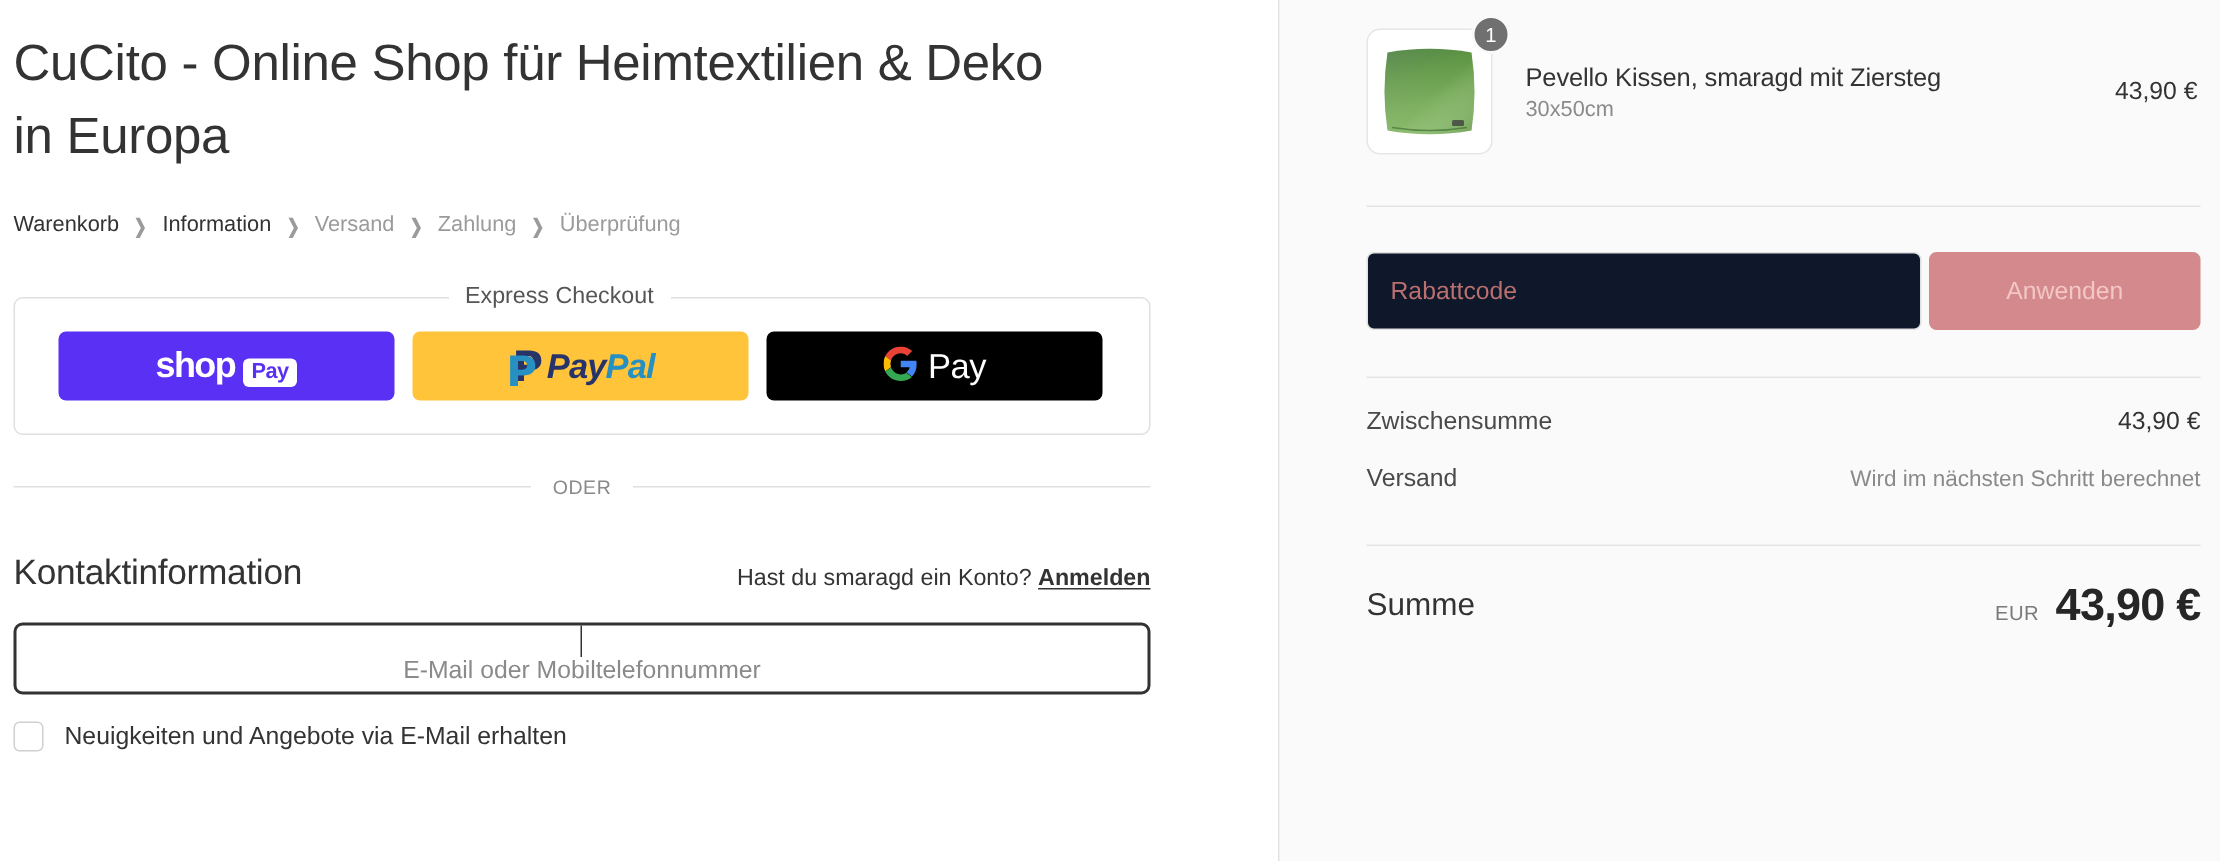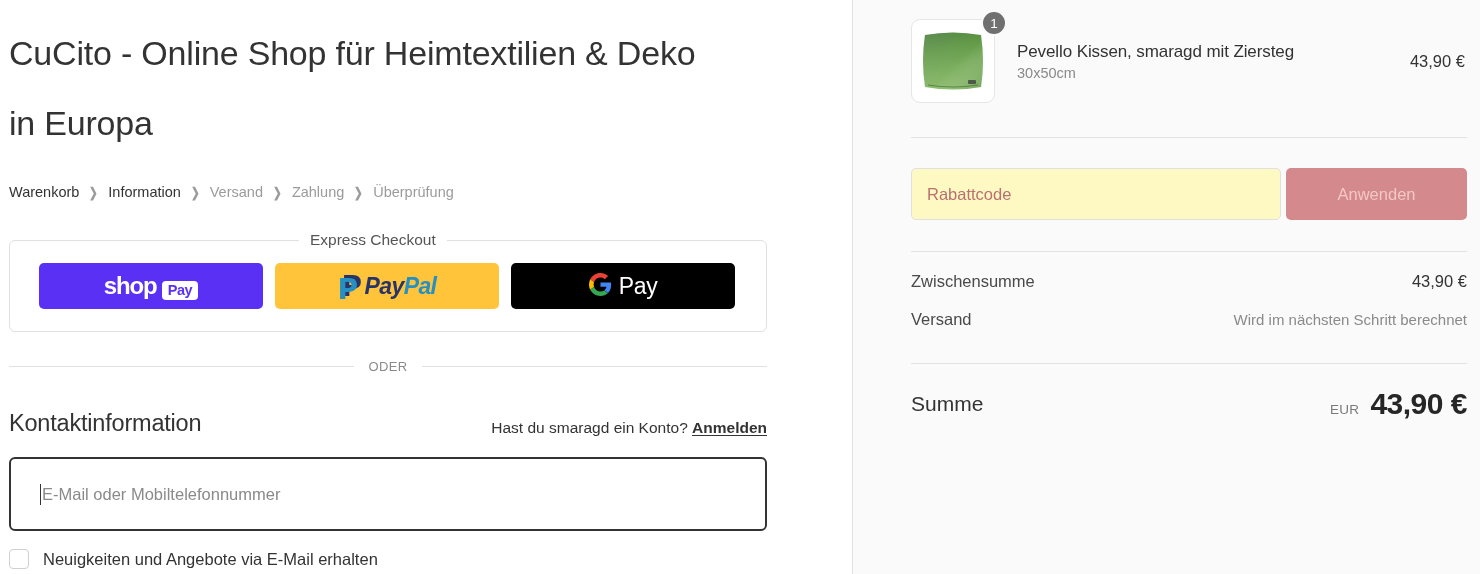--- a/index.html
+++ b/index.html
@@ -18,21 +18,21 @@
   .main {
     width: 853px; height: 574px;
     background: #ffffff;
     border-right: 1px solid #e1e1e1;
     padding: 0 85px 0 9px;
     position: relative;
   }
   .shop-title {
     font-size: 34px;
     font-weight: 400;
-    line-height: 70px;
+    line-height: 49px;
     color: #333333;
     letter-spacing: -0.2px;
     padding-top: 18px;
     width: 690px;
   }
 
   
   .breadcrumb {
     display: flex; align-items: center;
     gap: 9px;
@@ -145,28 +145,29 @@
   .contact-login a {
     color: #333333;
     text-decoration: underline;
     text-underline-offset: 2px;
     font-weight: 600;
   }
 
   .email-field {
     margin-top: 20px;
     width: 758px;
-    height: 74px;
+    height: 48px;
     border: 2px solid #333333;
     border-radius: 6px;
     display: flex;
     align-items: center;
-    padding: 0 29px;
+    padding: 0 19px;
     background: #ffffff;
     position: relative;
+    flex-direction: column;
   }
   .caret {
     width: 1px; height: 21px;
     background: #333333;
     margin-right: 1px;
   }
   .email-placeholder {
     font-size: 16.5px;
     color: #8a8a8a;
   }
@@ -245,21 +246,21 @@
   .discount-row {
     display: flex;
     margin-top: 30px;
     gap: 5px;
     height: 52px;
   }
   .discount-input {
     flex: 1;
     border: 1px solid #e0e0e0;
     border-radius: 5px;
-    background: #fef9c3;
+    background: #0f172a;
     display: flex; align-items: center;
     padding: 4px 15px;
     font-size: 16.5px;
     color: #b9706f;
     cursor: text;
   }
   .apply-btn {
     width: 181px;
     border: none;
     border-radius: 5px;

